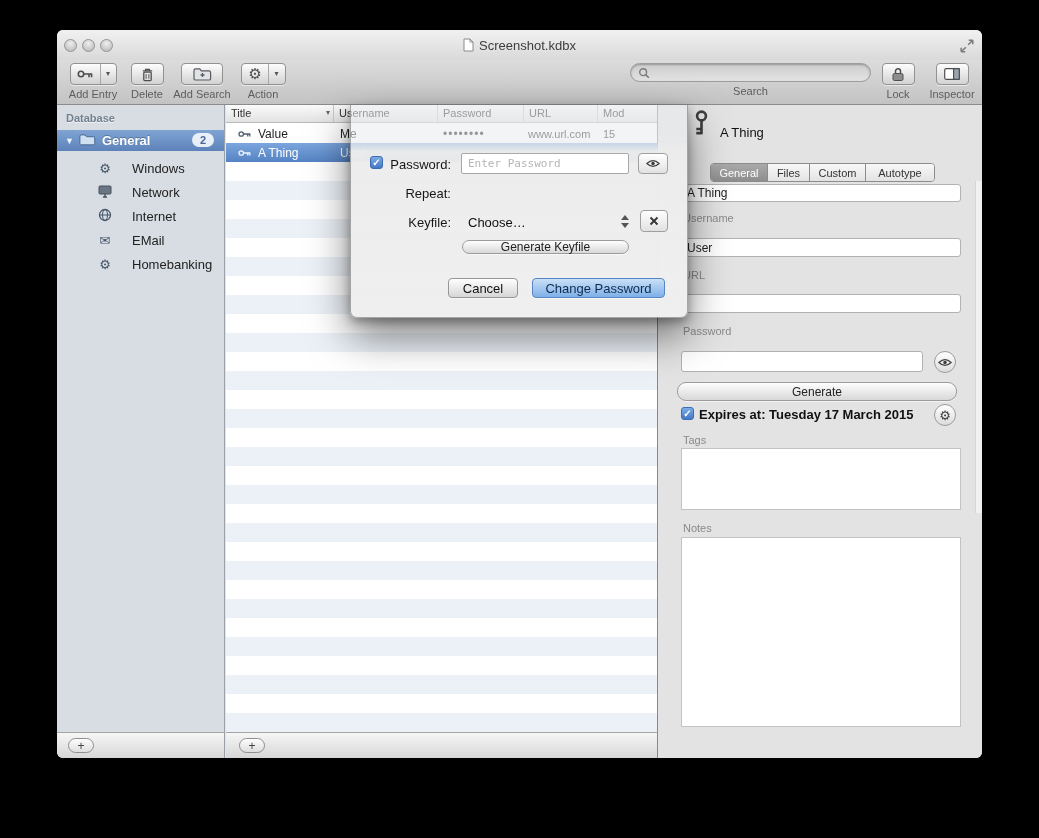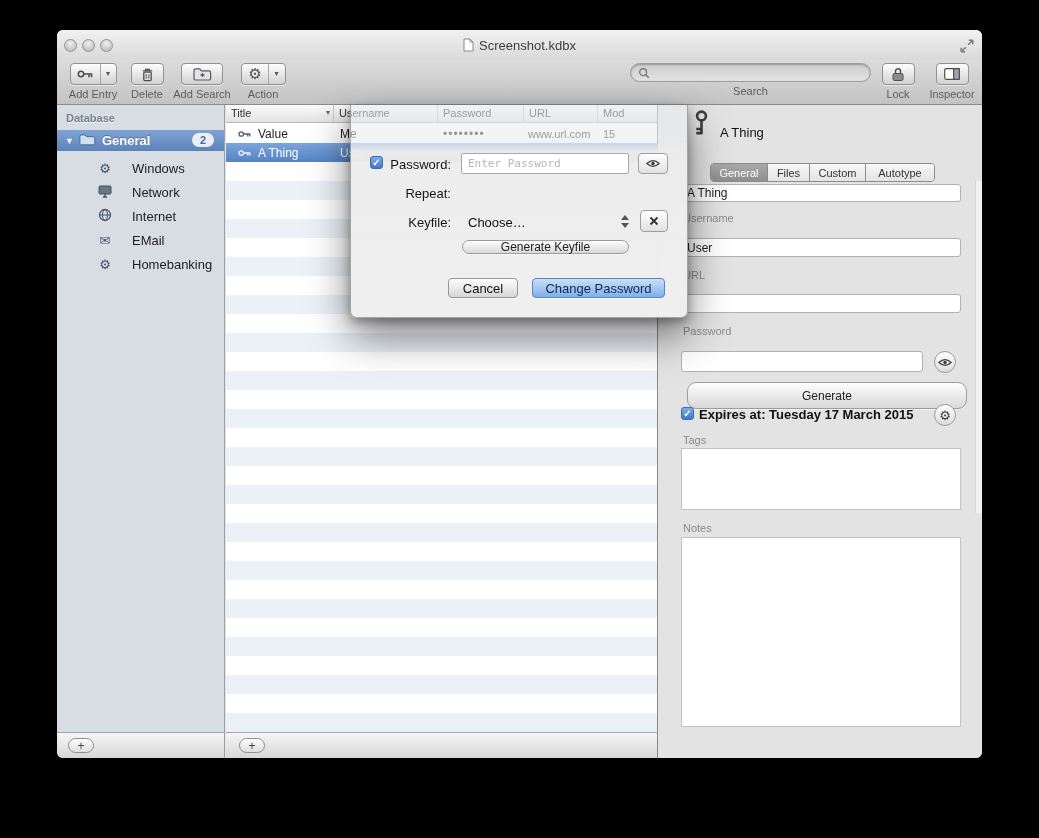--- a/index.html
+++ b/index.html
@@ -381,21 +381,21 @@
 
     <span class="ilabel" style="left:25px;top:220px">Password</span>
     <input class="ifield" style="left: 23px; top: 246px; width: 242px; height: 21px;">
     <div class="roundbtn" style="left:276px;top:246px">
       <svg width="14" height="9" viewBox="0 0 16 10">
         <path d="M1 5 Q8 -1.5 15 5 Q8 11.5 1 5 Z" fill="none" stroke="#3e3e3e" stroke-width="1.3"></path>
         <circle cx="8" cy="5" r="2" fill="#3e3e3e"></circle>
       </svg>
     </div>
 
-    <div class="pill" style="position:absolute;left:29px;top:277px;width:280px;height:27px">
+    <div class="pill" style="position:absolute;left:19px;top:277px;width:280px;height:19px">
       <span>Generate</span>
     </div>
 
     <div class="cb" style="position:absolute;left:23px;top:302px">
       <span>✓</span>
     </div>
     <span class="expires-label">Expires at: Tuesday 17 March 2015</span>
     <div class="roundbtn" style="left:276px;top:299px">
       <span style="font-size:13px;color:#3e3e3e;line-height:1">⚙</span>
     </div>

